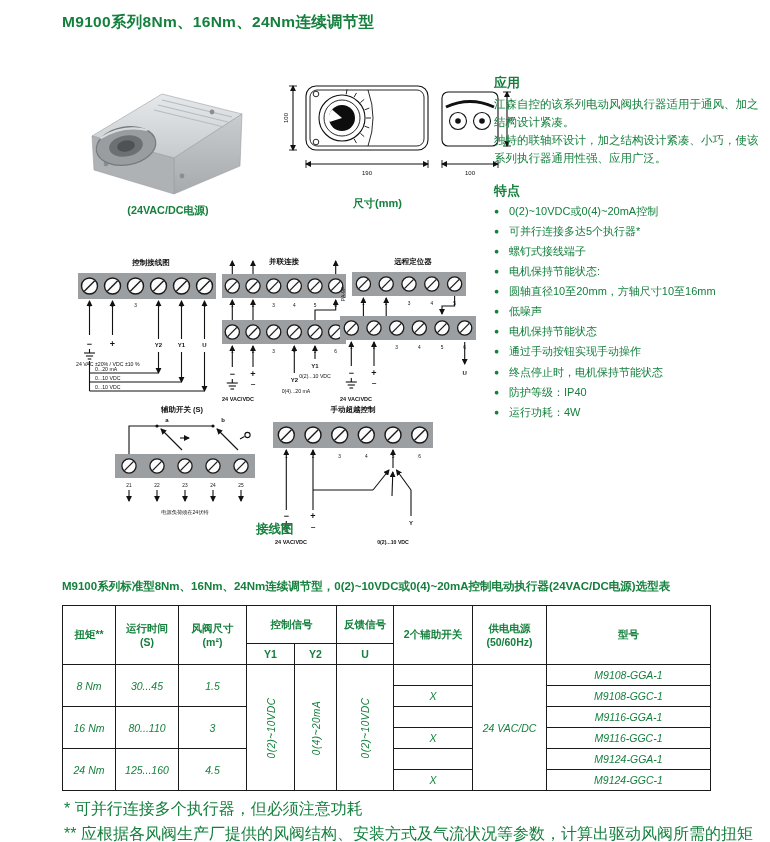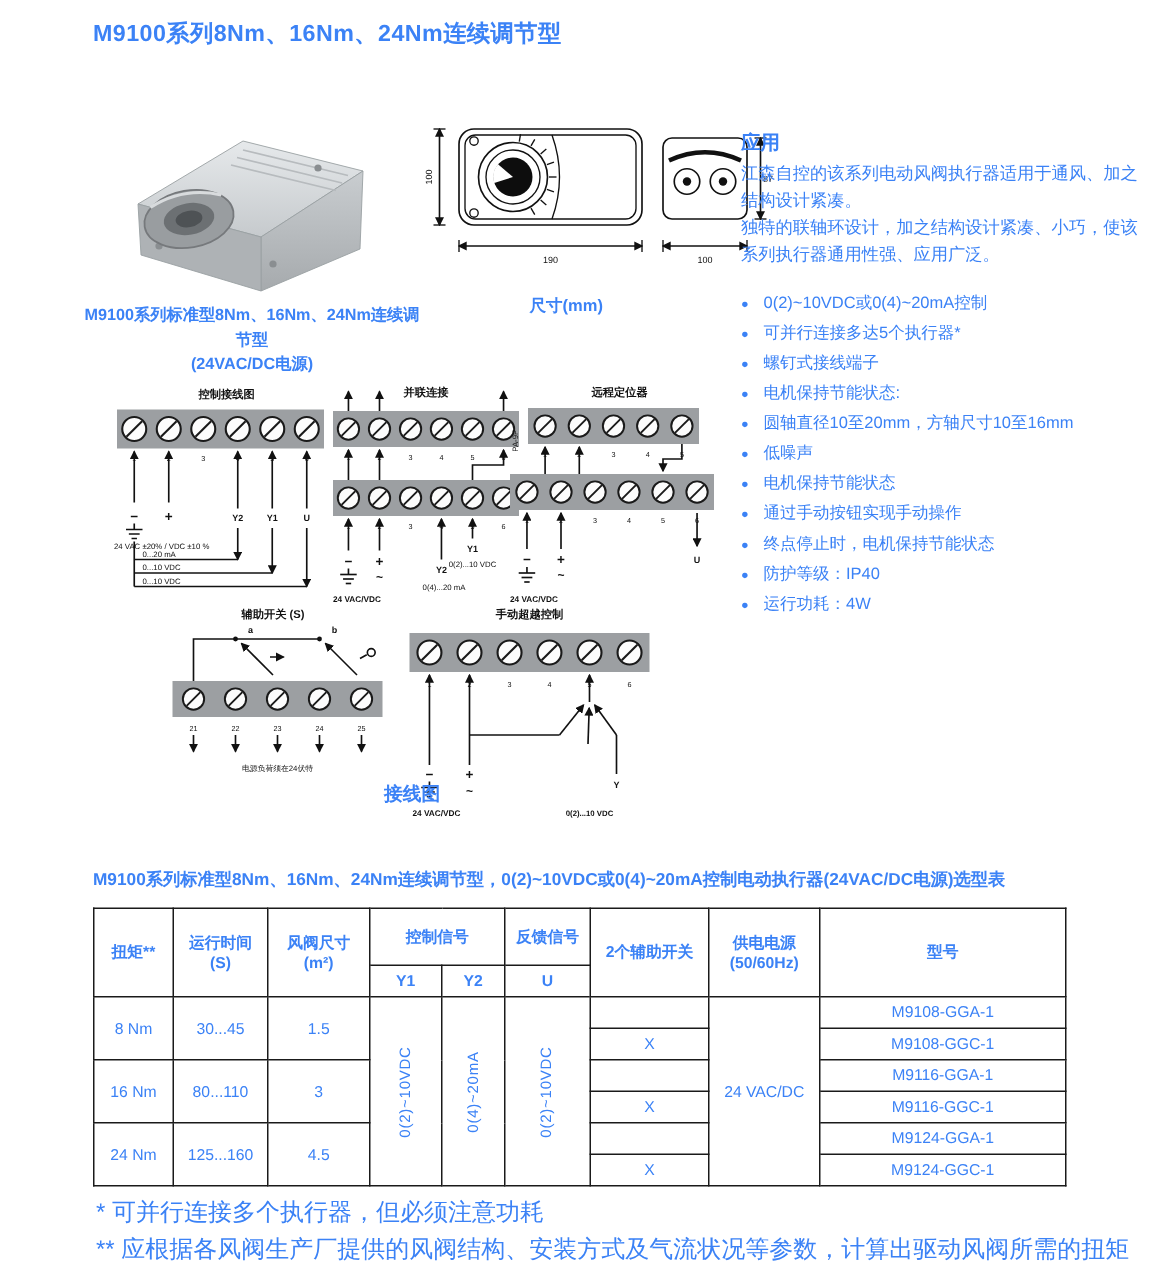--- a/index.html
+++ b/index.html
@@ -1,31 +1,31 @@
 <!DOCTYPE html>
 <html><head>
 <meta charset="utf-8">
 <style>
   html,body{margin:0;padding:0;background:#e8e8e8;}
   .page{position:relative;width:770px;height:842px;background:#ffffff;
-        font-family:"Liberation Sans","DejaVu Sans",sans-serif;color:#3b82f6;overflow:hidden;}
+        font-family:"Liberation Sans","DejaVu Sans",sans-serif;color:#15803d;overflow:hidden;}
   .abs{position:absolute;}
   .page-title{position:absolute;left:62px;top:12px;font-size:15.5px;font-weight:bold;letter-spacing:.3px;margin:0;}
 
   .photo{left:62px;top:74px;}
   .photo-caption{left:54px;top:202px;width:228px;text-align:center;font-size:10.8px;font-weight:bold;line-height:1.55;}
 
   .dims{left:280px;top:80px;}
   .dims-caption{left:280px;top:196px;width:195px;text-align:center;font-size:11px;font-weight:bold;}
 
   .rightcol{left:494px;top:70px;width:270px;}
-  .rightcol h2{font-size:13px;margin:16px 0 3px 0;}
+  .rightcol h2{font-size:13px;margin:4px 0 3px 0;}
   .rightcol p{font-size:11.5px;line-height:1.58;margin:0;}
   .features{margin-top:14px;}
-  ul.feat{list-style:none;margin:15px 0 0 0;padding:0;}
+  ul.feat{list-style:none;margin:4px 0 0 0;padding:0;}
   ul.feat li{position:relative;padding-left:15px;font-size:11px;line-height:1.42;margin-bottom:4.5px;}
   ul.feat li::before{content:"●";position:absolute;left:0;top:1px;font-size:8.5px;}
 
   .diagram svg text{font-family:inherit;fill:#111;}
   .dtitle{font-size:7.5px;font-weight:bold;text-anchor:middle;}
   .tnum{font-size:4.8px;fill:#555;text-anchor:middle;}
   .xs{font-size:5.2px;}
   .sig{font-size:5.2px;text-anchor:middle;}
   .smb{font-size:5.5px;font-weight:bold;}
   .sym{font-size:9px;font-weight:bold;text-anchor:middle;}
@@ -37,21 +37,21 @@
   .dimtxt{font-size:6px;text-anchor:middle;}
 
   .wiring-caption{left:256px;top:521px;font-size:12.5px;font-weight:bold;}
 
   .table-title{left:62px;top:579px;width:690px;font-size:11.5px;font-weight:bold;}
   table.sel{position:absolute;left:62px;top:605px;border-collapse:collapse;table-layout:fixed;width:648px;
             font-size:10.5px;text-align:center;border:1.5px solid #000;}
   .sel th,.sel td{border:1px solid #1a1a1a;padding:0 2px;overflow:hidden;}
   .sel thead tr.h1 th{height:37px;font-weight:bold;}
   .sel thead tr.h2 th{height:20px;font-weight:bold;}
-  .sel tbody td{height:20px;}
+  .sel tbody td{height:20px;font-style:italic;}
   .vcell{position:relative;}
   .vtext{position:absolute;left:50%;top:50%;transform:translate(-50%,-50%) rotate(-90deg);
          white-space:nowrap;font-size:10px;letter-spacing:.5px;}
   .footnotes{left:64px;top:797px;font-size:16px;line-height:1.55;}
 </style>
 </head>
 <body>
 
 <div class="page">
 
@@ -102,21 +102,20 @@
       </g>
       <g transform="rotate(-10 64 72)">
         <ellipse cx="64" cy="72" rx="30" ry="19" fill="#999da0" stroke="#76797c" stroke-width="1.2"></ellipse>
         <ellipse cx="64" cy="72" rx="17" ry="10.5" fill="#6c7073"></ellipse>
         <ellipse cx="64" cy="72" rx="9" ry="5.5" fill="#4e5255"></ellipse>
         <path d="M40,60 Q64,50 88,60" stroke="#d8dbdd" stroke-width="2" fill="none"></path>
       </g>
     </svg>
   </div>
   <div class="abs photo-caption">
-    <div>M9100系列标准型8Nm、16Nm、24Nm连续调节型</div>
     <div>(24VAC/DC电源)</div>
   </div>
 
   <div class="abs dims diagram">
     <svg width="238" height="110">
       <g>
         <rect x="26" y="6" width="122" height="64" rx="10" class="wl" stroke-width="1.6"></rect>
         <rect x="30" y="10" width="114" height="56" rx="7" class="wthin"></rect>
         <path d="M88,10 Q98,38 88,66" class="wthin"></path>
         <circle cx="36" cy="14" r="2.8" class="wthin"></circle>
@@ -164,20 +163,21 @@
       <text class="dimtxt" x="190" y="95">100</text>
     </svg>
   </div>
   <div class="abs dims-caption">尺寸(mm)</div>
 
   <div class="abs rightcol">
     <h2>应用</h2>
     <p>江森自控的该系列电动风阀执行器适用于通风、加之结构设计紧凑。</p>
     <p>独特的联轴环设计，加之结构设计紧凑、小巧，使该系列执行器通用性强、应用广泛。</p>
     <div class="features">
+      <h2>特点</h2>
       <ul class="feat">
         <li>0(2)~10VDC或0(4)~20mA控制</li>
         <li>可并行连接多达5个执行器*</li>
         <li>螺钉式接线端子</li>
         <li>电机保持节能状态:</li>
         <li>圆轴直径10至20mm，方轴尺寸10至16mm</li>
         <li>低噪声</li>
         <li>电机保持节能状态</li>
         <li>通过手动按钮实现手动操作</li>
         <li>终点停止时，电机保持节能状态</li>

